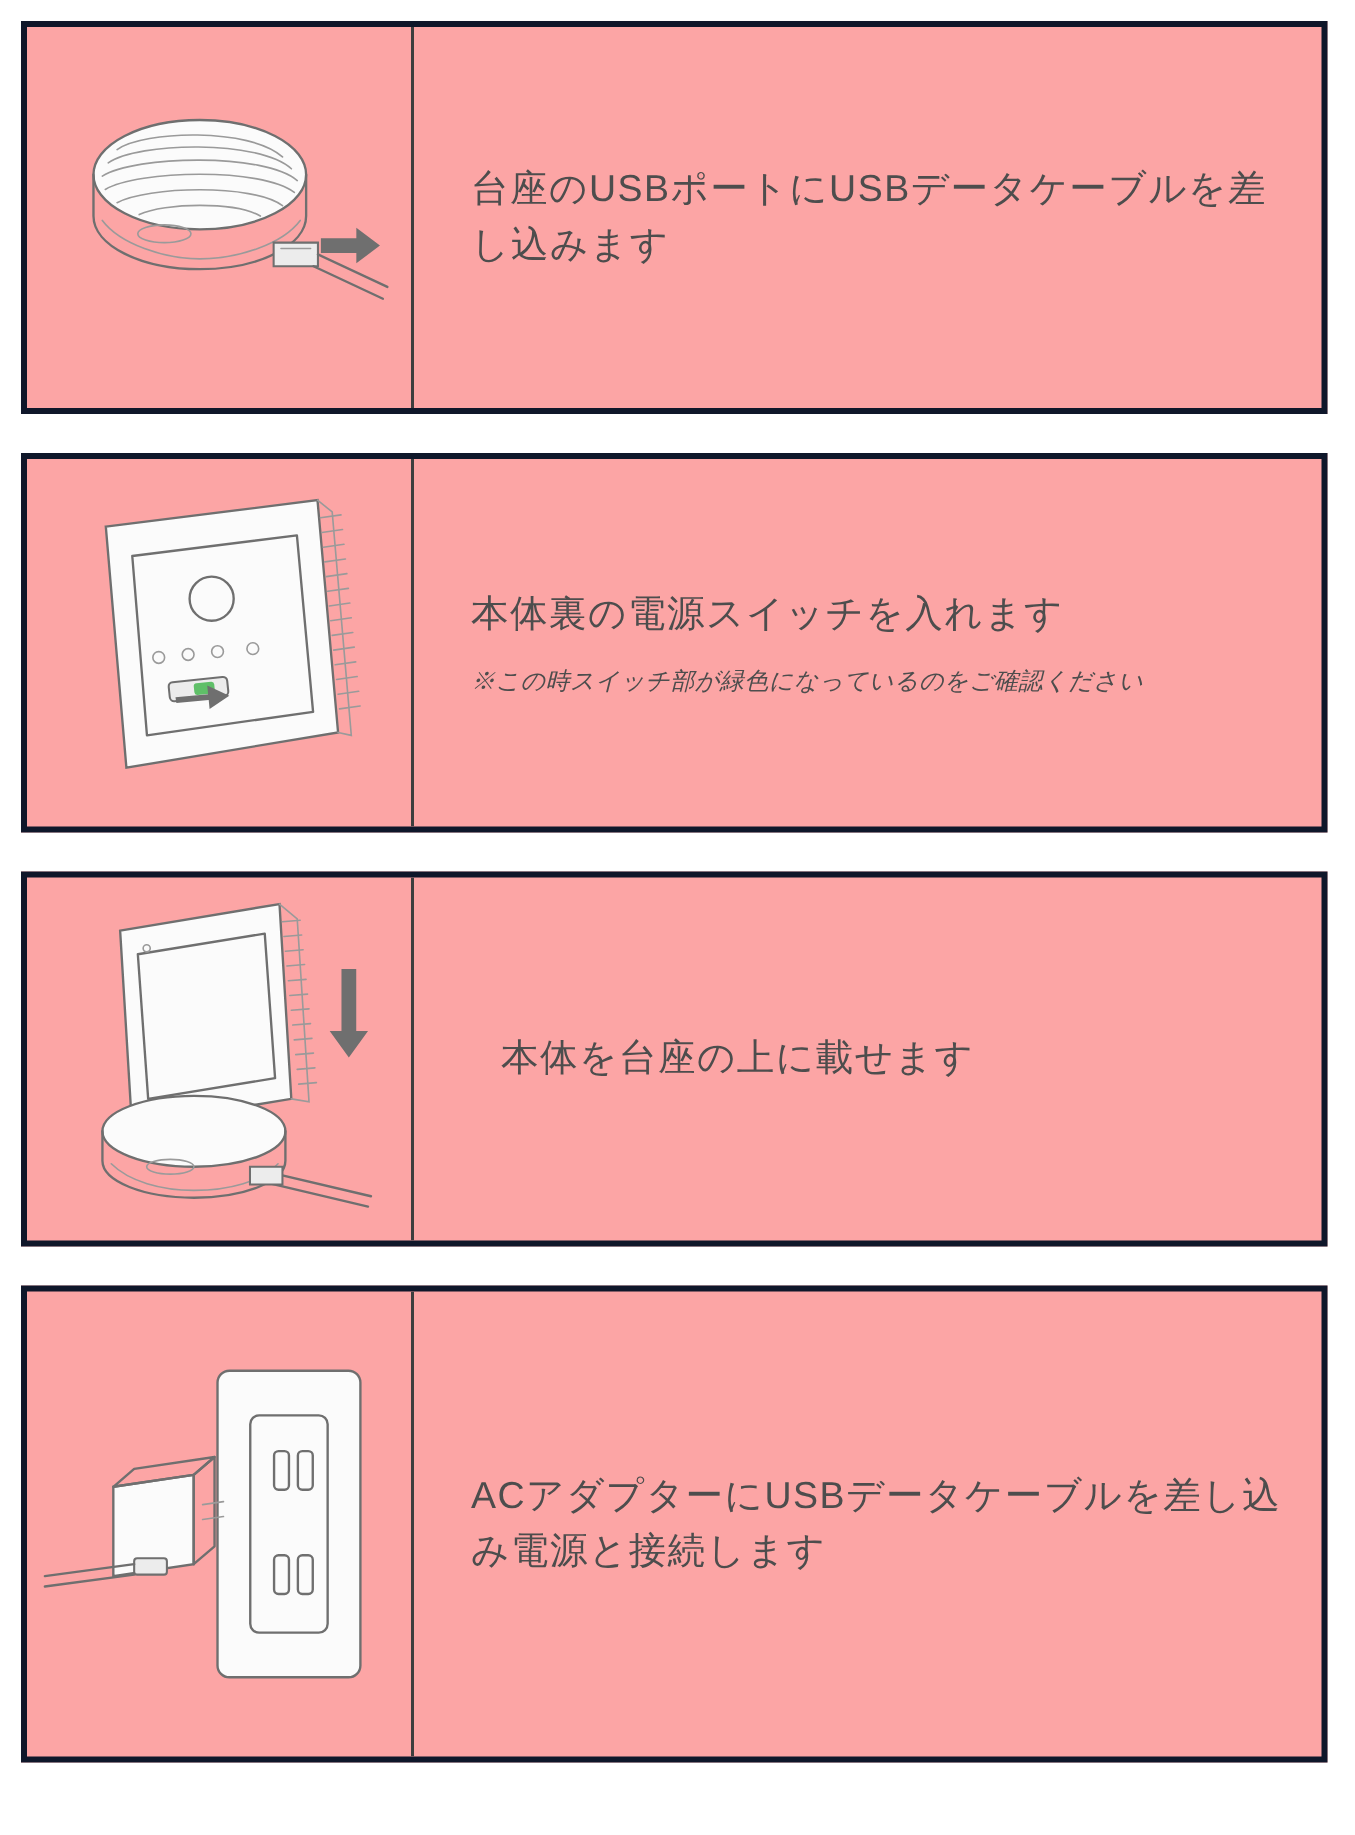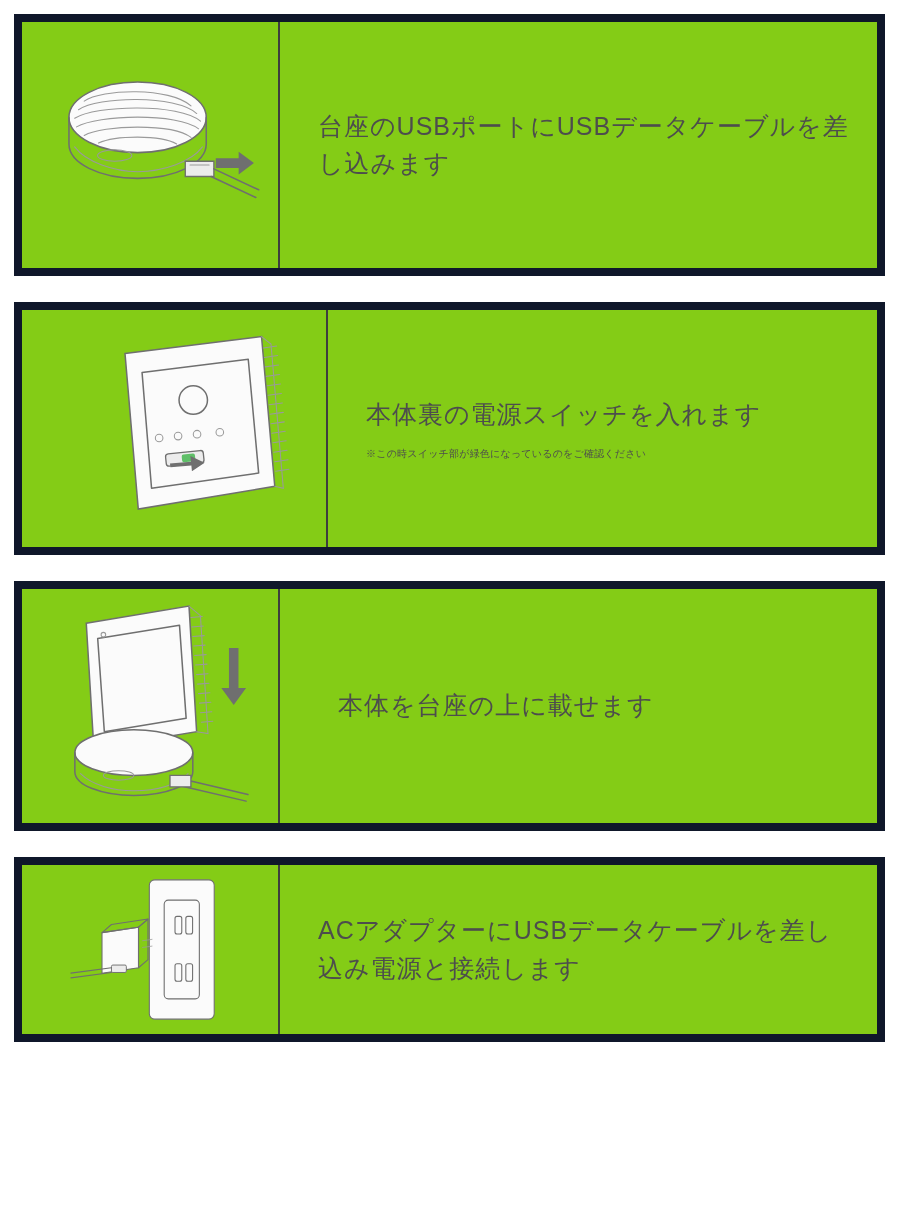--- a/index.html
+++ b/index.html
@@ -18,22 +18,22 @@
     position: relative;
     width: 903px;
     height: 1223px;
     box-sizing: border-box;
     padding: 14px 18px 14px 14px;
   }
   .step {
     position: relative;
     display: flex;
     box-sizing: border-box;
-    border: 8px solid #0f172a;
-    background: #84cc16;
+    border: 4px solid #0f172a;
+    background: #fca5a5;
     margin-bottom: 26px;
     overflow: hidden;
   }
   .step-illustration {
     position: relative;
     width: 258px;
     flex: 0 0 258px;
     border-right: 2px solid #3e3e3e;
     box-sizing: border-box;
     overflow: hidden;
@@ -53,32 +53,33 @@
   }
   .step-title {
     font-size: 25px;
     line-height: 1.5;
     letter-spacing: 0.04em;
     color: #4d4d4d;
     font-weight: 400;
     margin: 0;
   }
   .step-note {
-    font-size: 10px;
+    font-size: 16px;
     line-height: 1.45;
     letter-spacing: 0.02em;
     color: #4d4d4d;
     margin: 14px 0 0 0;
     max-width: 520px;
+    font-style: italic;
   }
   
   #step-1 { height: 262px; }
-  #step-2 { height: 253px; padding-left: 48px; }
+  #step-2 { height: 253px; }
   #step-3 { height: 250px; gap: 20px; }
-  #step-4 { height: 185px; }
+  #step-4 { height: 318px; }
 
   .stroke {
     fill: none;
     stroke: #6f6f6f;
     stroke-width: 1.6;
     stroke-linejoin: round;
     stroke-linecap: round;
   }
   .stroke-thin {
     fill: none;

